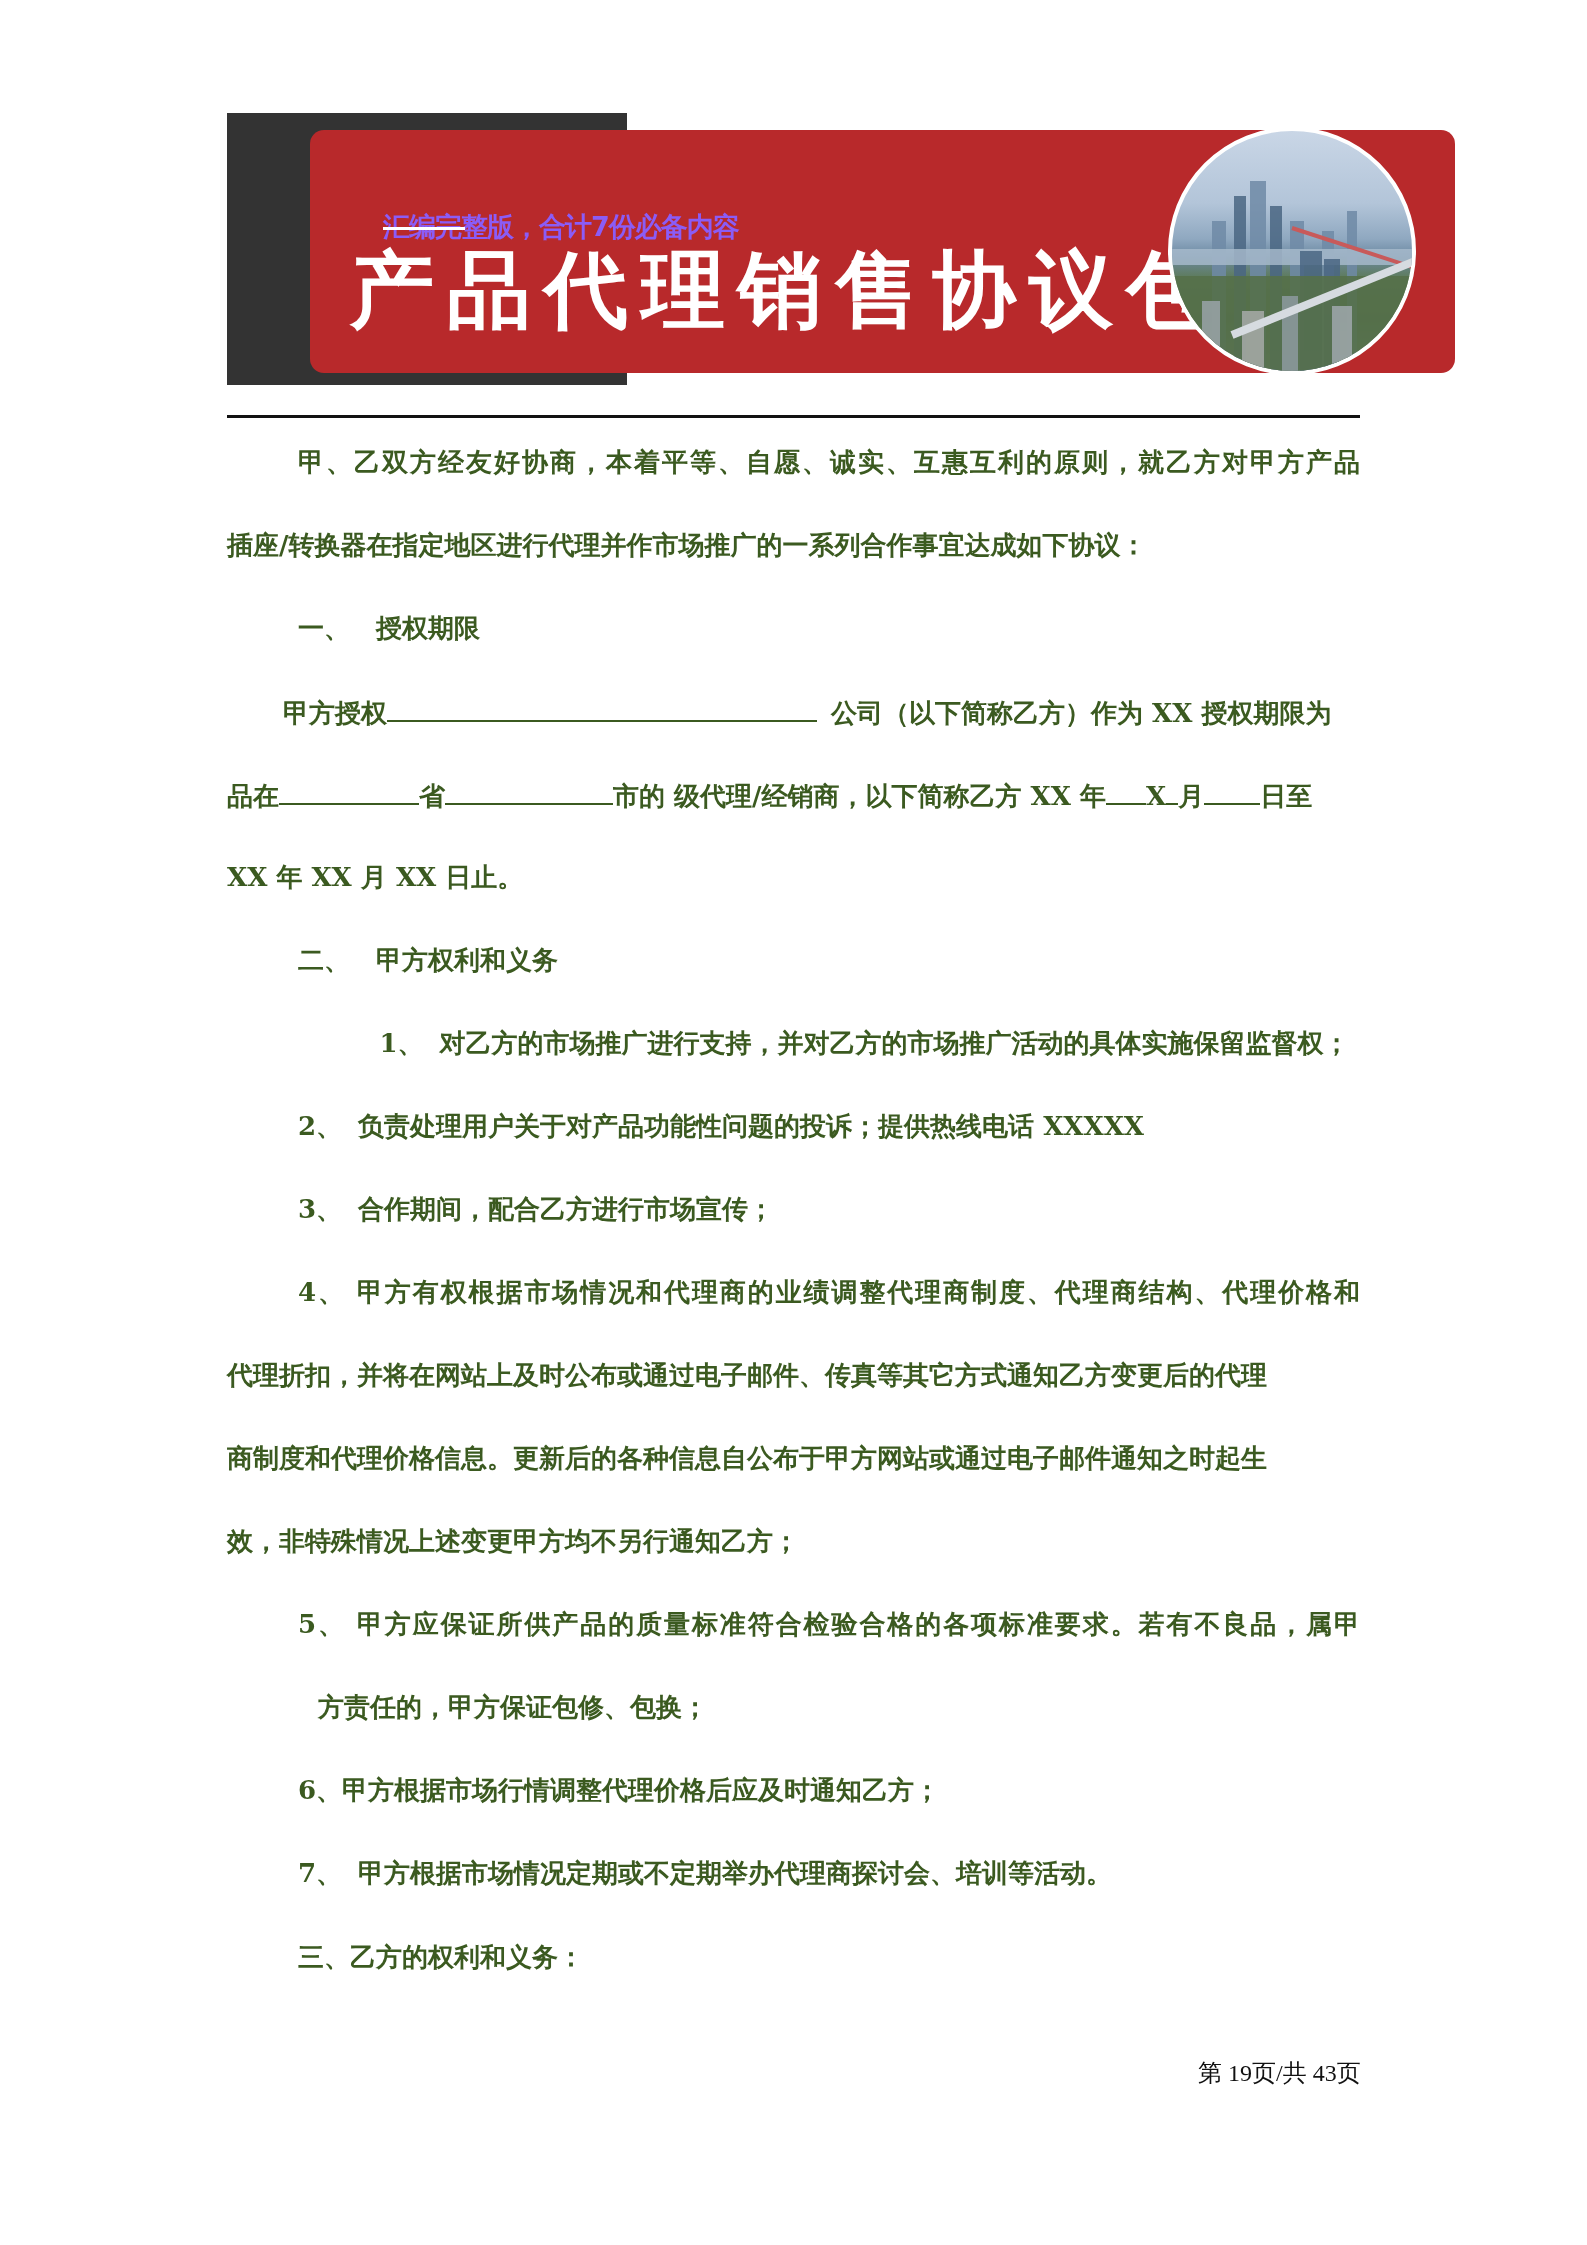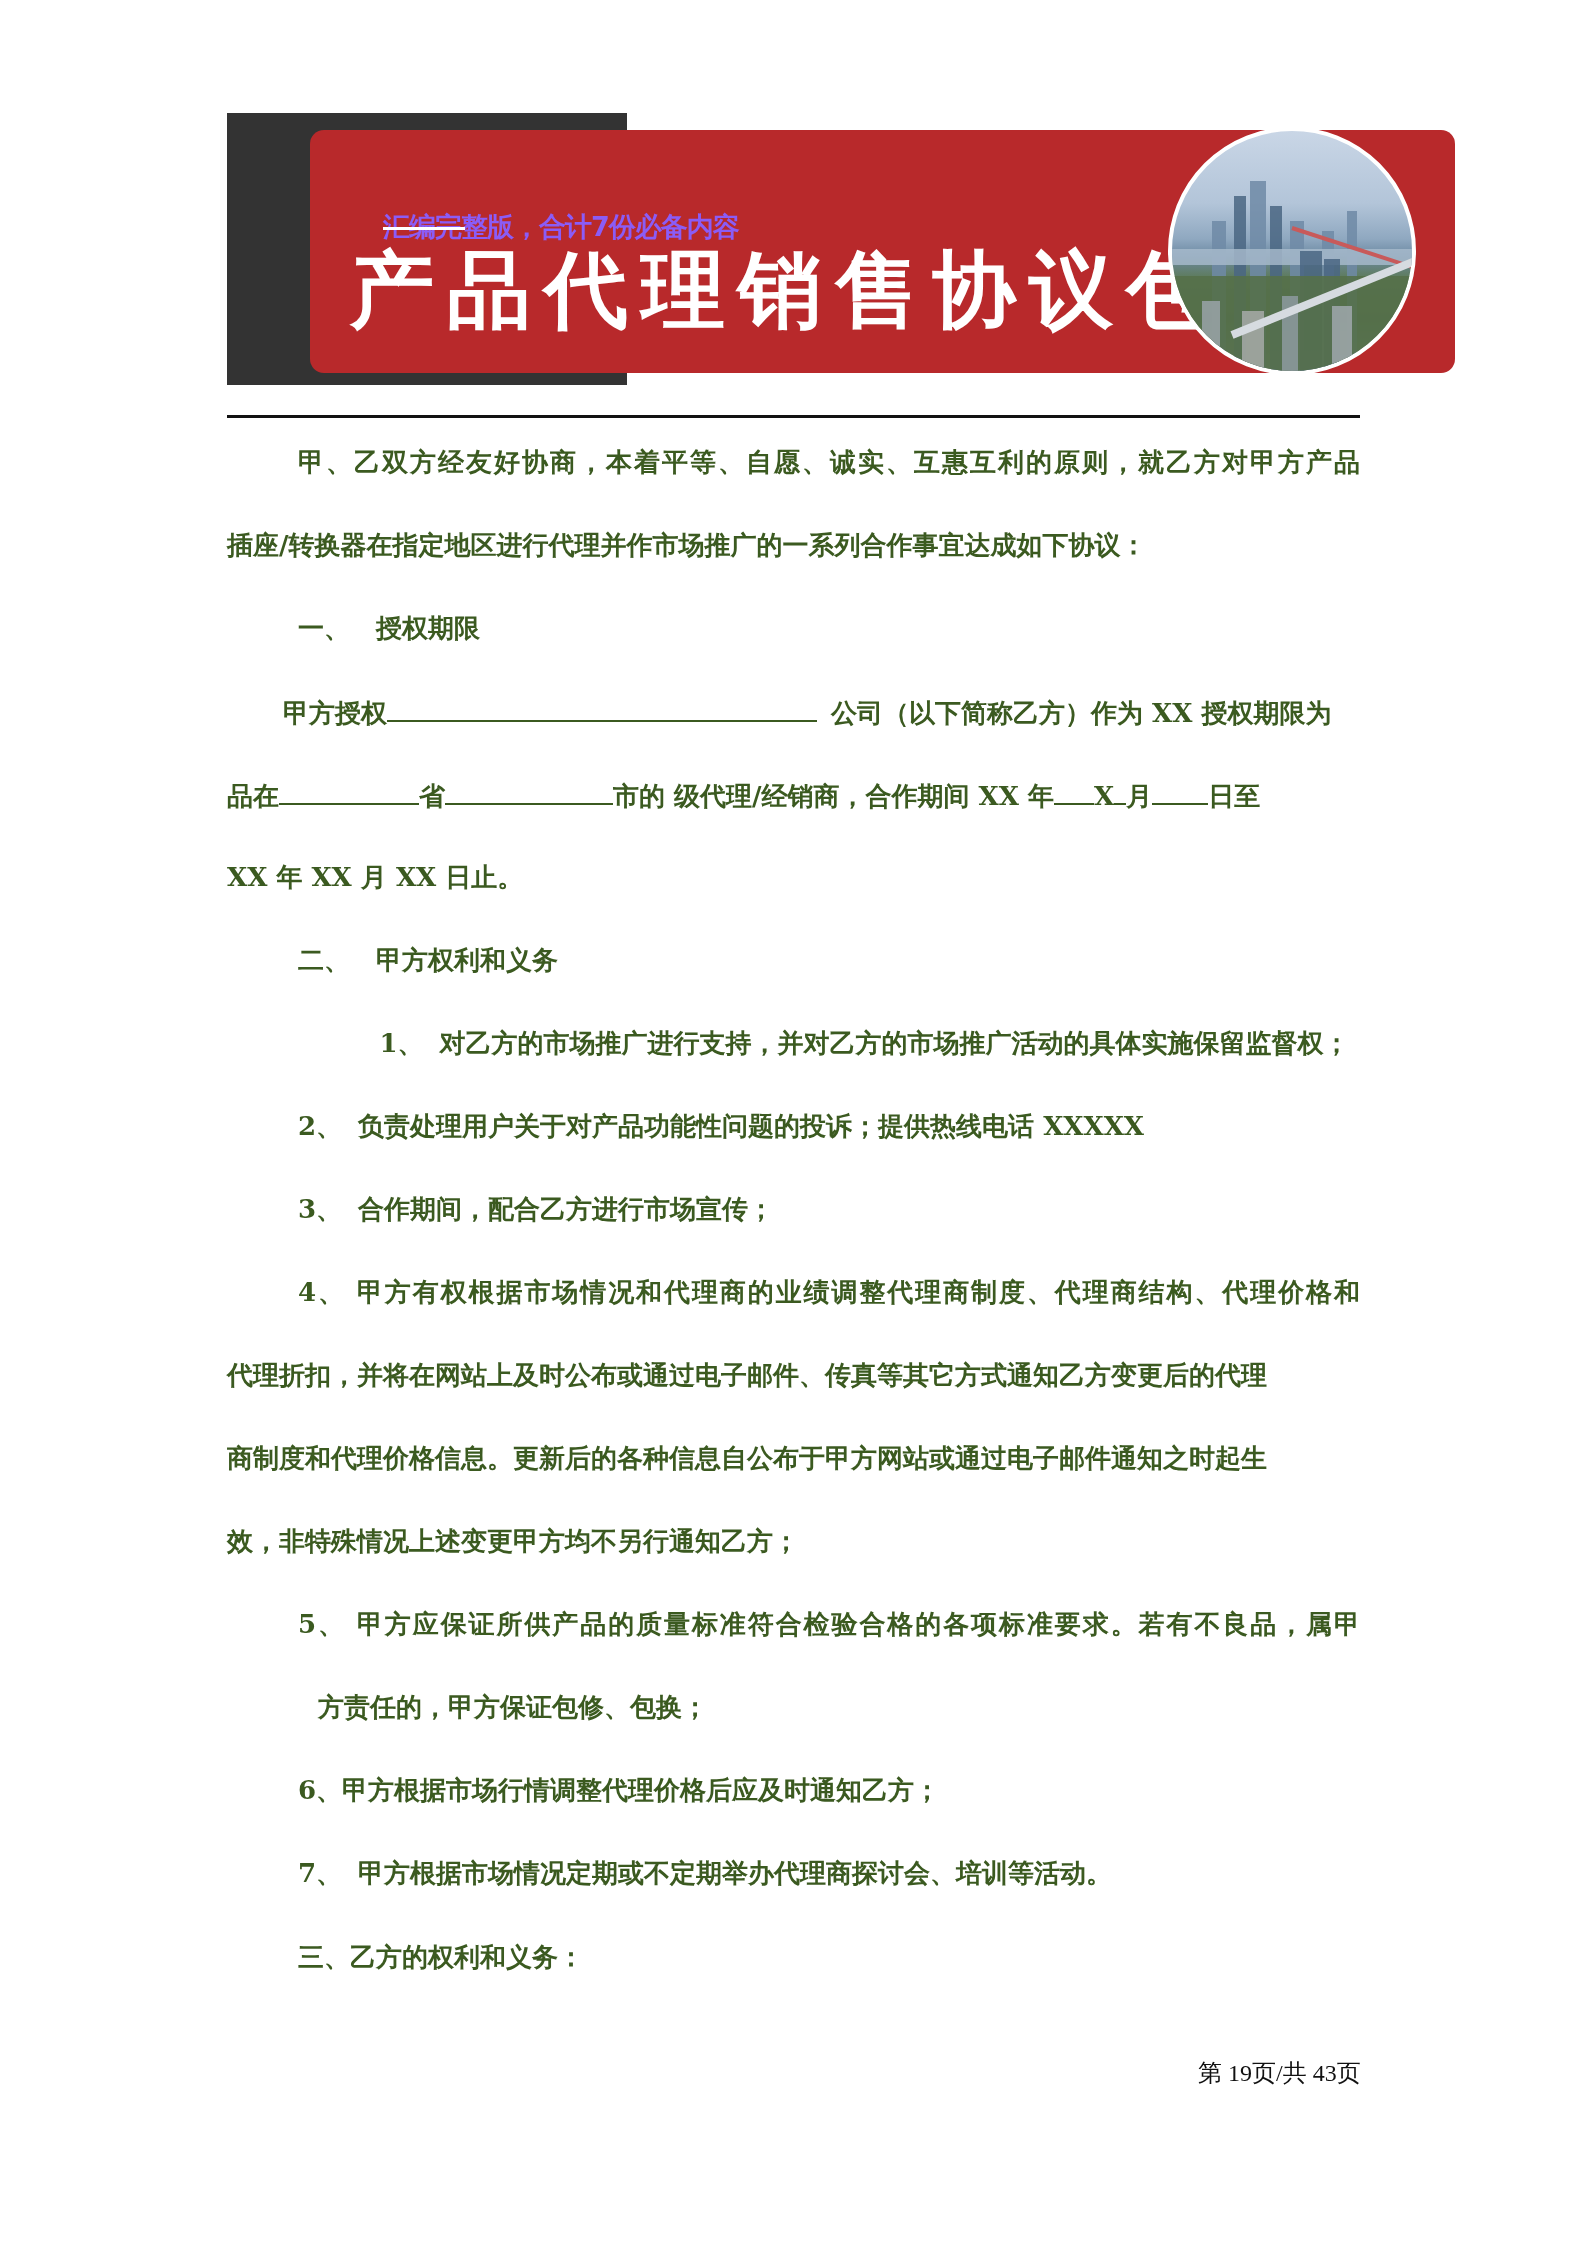--- a/index.html
+++ b/index.html
@@ -75,21 +75,21 @@
 
 <div class="line" style="top:611px; left:298px;">
   <span>一、</span><span style="display:inline-block;width:26px;"></span><span>授权期限</span>
 </div>
 
 <div class="line" style="top:694px; left:283px; width:1077px;">
   <span>甲方授权</span><span class="blank" style="width:430px;"></span><span style="display:inline-block;width:14px;"></span><span>公司（以下简称乙方）作为 XX 授权期限为</span>
 </div>
 
 <div class="line" style="top:777px;">
-  <span>品在</span><span class="blank" style="width:140px;"></span><span>省</span><span class="blank" style="width:168px;"></span><span>市的  级代理/经销商，合作期间 XX  年</span><span class="blank" style="width:40px;"></span><span>X</span><span class="blank" style="width:12px;"></span><span>月</span><span class="blank" style="width:56px;"></span><span>日至</span>
+  <span>品在</span><span class="blank" style="width:140px;"></span><span>省</span><span class="blank" style="width:168px;"></span><span>市的  级代理/经销商，以下简称乙方 XX  年</span><span class="blank" style="width:40px;"></span><span>X</span><span class="blank" style="width:12px;"></span><span>月</span><span class="blank" style="width:56px;"></span><span>日至</span>
 </div>
 
 <div class="line" style="top:860px;">XX 年  XX 月 XX 日止。</div>
 
 <div class="line" style="top:943px; left:298px;">
   <span>二、</span><span style="display:inline-block;width:26px;"></span><span>甲方权利和义务</span>
 </div>
 
 <div class="line" style="top:1026px; left:298px;text-align:center;">
   <span>1、</span><span style="display:inline-block;width:16px;"></span><span>对乙方的市场推广进行支持，并对乙方的市场推广活动的具体实施保留监督权；</span>

